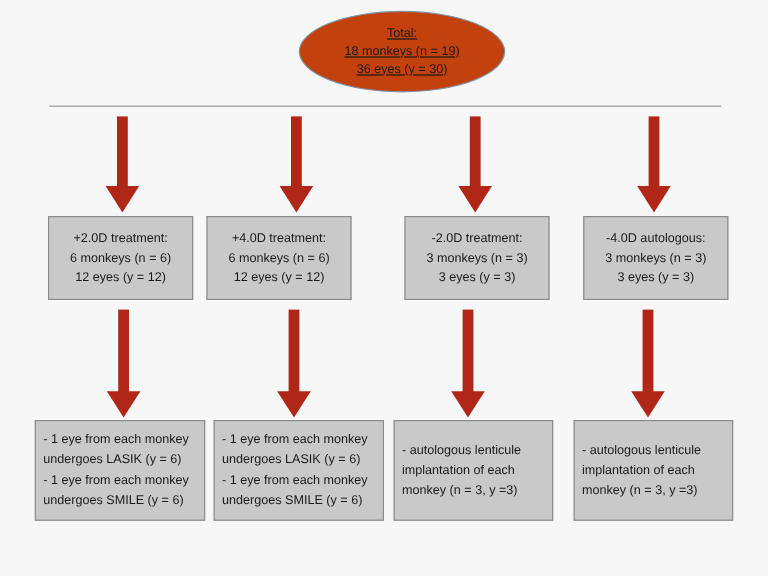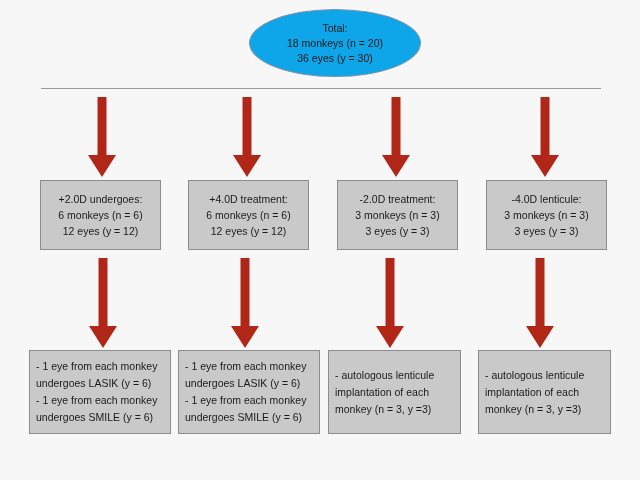--- a/index.html
+++ b/index.html
@@ -20,31 +20,32 @@
   }
 
   
   .ellipse-node {
     position: absolute;
     left: 249px;
     top: 9px;
     width: 172px;
     height: 68px;
     border-radius: 50%;
-    background: #0ea5e9;
+    background: #c2410c;
     border: 1px solid #7b93a8;
     box-sizing: border-box;
     display: flex;
     flex-direction: column;
     align-items: center;
     justify-content: center;
     text-align: center;
     color: #1a1a1a;
     font-size: 10.5px;
     line-height: 15px;
+    text-decoration: underline;
   }
 
   
   .hrule {
     position: absolute;
     left: 41px;
     top: 88px;
     width: 560px;
     height: 1px;
     background: #9a9a9a;
@@ -74,21 +75,21 @@
     top: 350px;
     height: 84px;
     display: flex;
     flex-direction: column;
     justify-content: center;
     text-align: left;
     padding: 0 6px;
   }
 
   .r1c1 { left: 40px; }
-  .r1c2 { left: 188px; }
+  .r1c2 { left: 172px; }
   .r1c3 { left: 337px; align-items: center; }
   .r1c4 { left: 486px; }
 
   .r2c1 { left: 29px;  width: 142px; }
   .r2c2 { left: 178px; width: 142px; }
   .r2c3 { left: 328px; width: 133px; }
   .r2c4 { left: 478px; width: 133px; }
 
   .box-line { display: block; white-space: nowrap; }
   .box-row2 .box-line { line-height: 17px; }
@@ -137,21 +138,21 @@
   .b3 { left: 376px; }
   .b4 { left: 526px; }
 </style>
 </head>
 <body>
 
 <div id="canvas">
 
   <div class="ellipse-node">
     <span class="box-line">Total:</span>
-    <span class="box-line">18 monkeys (n = 20)</span>
+    <span class="box-line">18 monkeys (n = 19)</span>
     <span class="box-line">36 eyes (y = 30)</span>
   </div>
 
   <div class="hrule"></div>
 
   <div class="arrow arrow-a a1">
     <div class="shaft"></div>
     <div class="head"></div>
   </div>
   <div class="arrow arrow-a a2">
@@ -161,36 +162,36 @@
   <div class="arrow arrow-a a3">
     <div class="shaft"></div>
     <div class="head"></div>
   </div>
   <div class="arrow arrow-a a4">
     <div class="shaft"></div>
     <div class="head"></div>
   </div>
 
   <div class="box box-row1 r1c1">
-    <span class="box-line">+2.0D undergoes:</span>
+    <span class="box-line">+2.0D treatment:</span>
     <span class="box-line">6 monkeys (n = 6)</span>
     <span class="box-line">12 eyes (y = 12)</span>
   </div>
   <div class="box box-row1 r1c2">
     <span class="box-line">+4.0D treatment:</span>
     <span class="box-line">6 monkeys (n = 6)</span>
     <span class="box-line">12 eyes (y = 12)</span>
   </div>
   <div class="box box-row1 r1c3">
     <span class="box-line">-2.0D treatment:</span>
     <span class="box-line">3 monkeys (n = 3)</span>
     <span class="box-line">3 eyes (y = 3)</span>
   </div>
   <div class="box box-row1 r1c4">
-    <span class="box-line">-4.0D lenticule:</span>
+    <span class="box-line">-4.0D autologous:</span>
     <span class="box-line">3 monkeys (n = 3)</span>
     <span class="box-line">3 eyes (y = 3)</span>
   </div>
 
   <div class="arrow arrow-b b1">
     <div class="shaft"></div>
     <div class="head"></div>
   </div>
   <div class="arrow arrow-b b2">
     <div class="shaft"></div>

